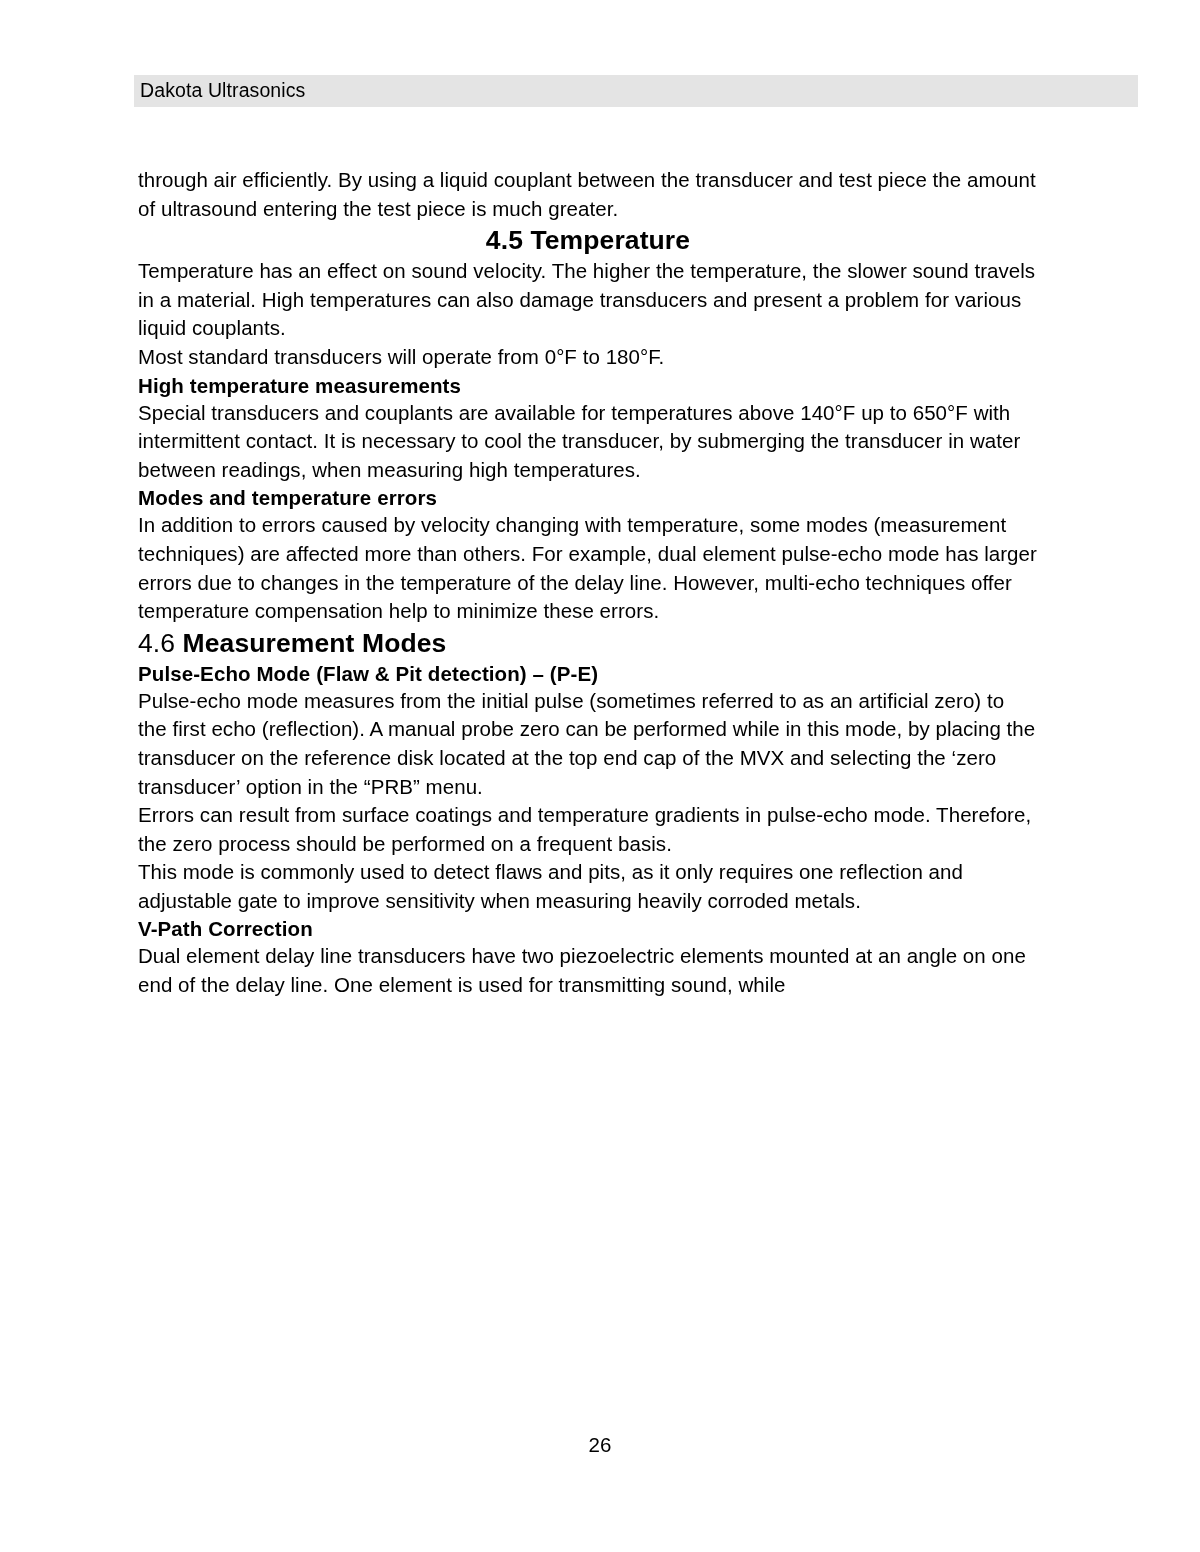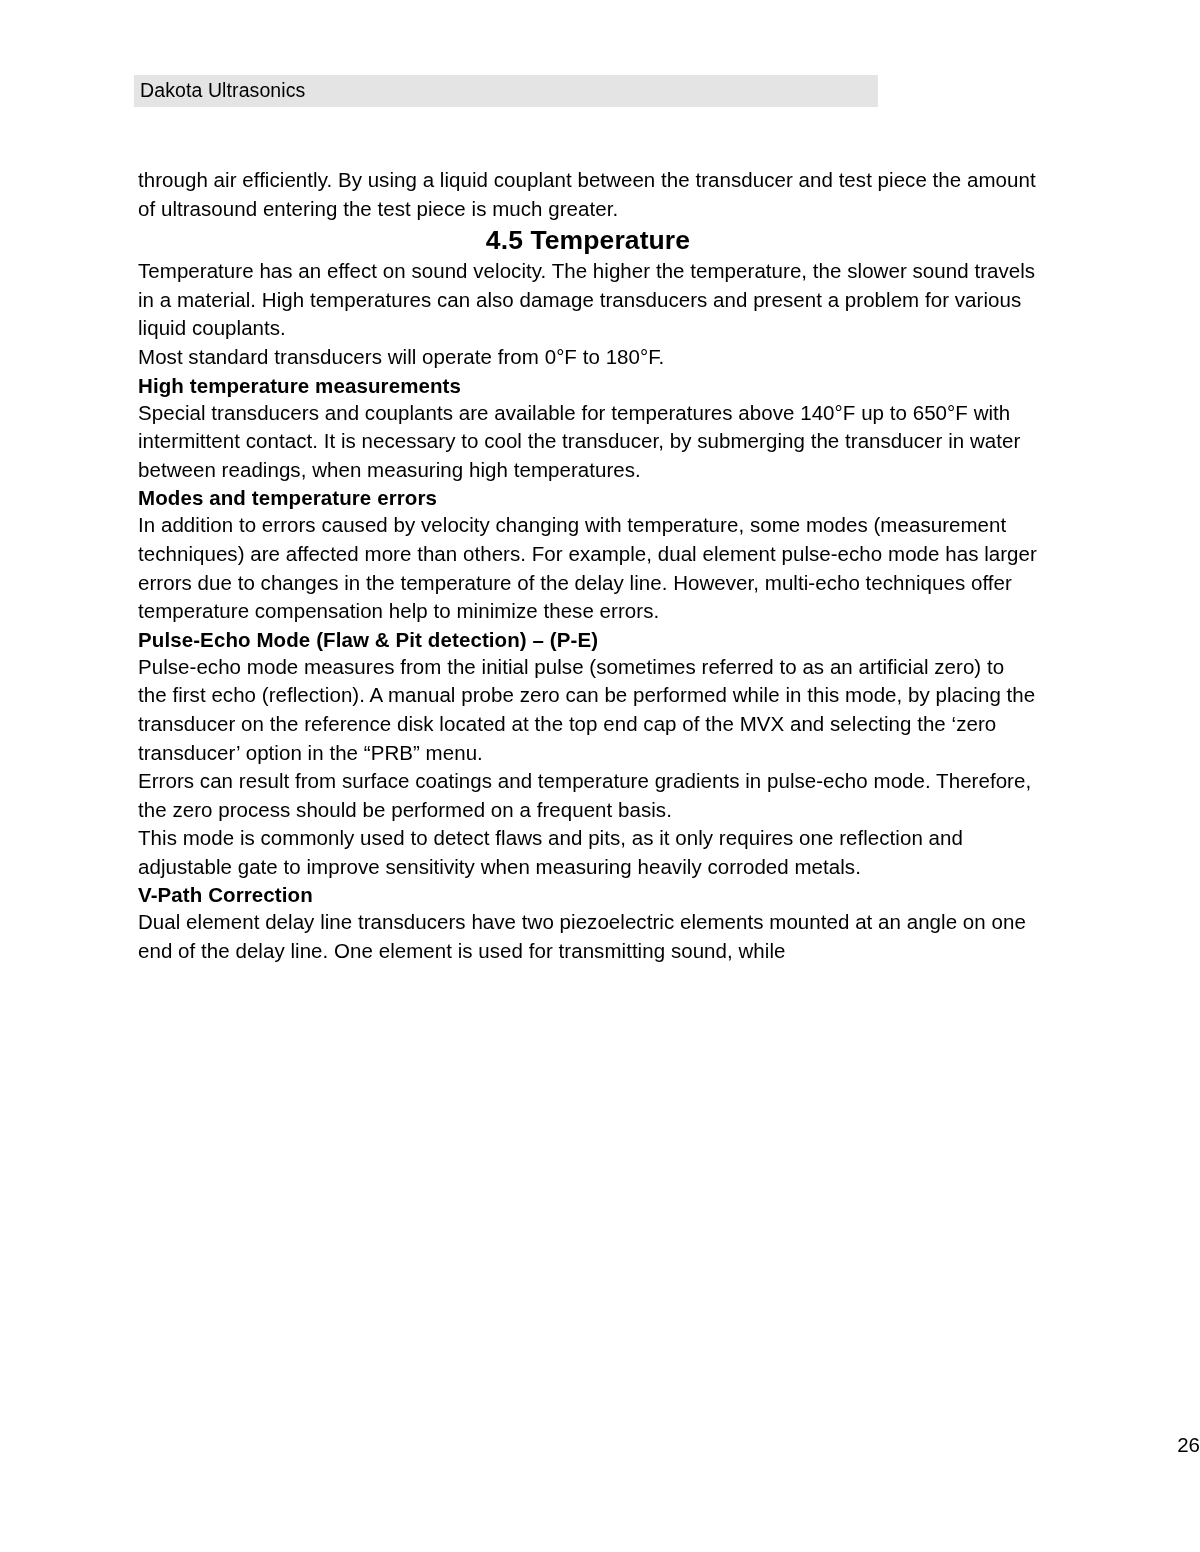--- a/index.html
+++ b/index.html
@@ -20,21 +20,21 @@
     width: 1200px;
     height: 1552px;
     box-sizing: border-box;
   }
 
   
   .header-band {
     position: absolute;
     left: 134px;
     top: 75px;
-    width: 744px;
+    width: 1004px;
     height: 32px;
     background: #e4e4e4;
     display: flex;
     align-items: center;
     box-sizing: border-box;
   }
   .header-band .header-text {
     font-size: 19.5px;
     line-height: 1;
     padding-left: 6px;
@@ -83,21 +83,21 @@
   .mt-18 { margin-top: 18px; }
   .mt-16 { margin-top: 16px; }
   .mt-14 { margin-top: 14px; }
 
   
   .page-number {
     position: absolute;
     left: 0;
     top: 1432px;
     width: 1200px;
-    text-align: right;
+    text-align: center;
     font-size: 20.5px;
     line-height: 26px;
   }
 </style>
 </head>
 <body>
 
 <div class="page">
 
   <div class="header-band">
@@ -117,20 +117,23 @@
     <p class="body-text mt-18">Most standard transducers will operate from 0°F to 180°F.</p>
 
     <h2 class="sub-head mt-26">High temperature measurements</h2>
 
     <p class="body-text mt-18">Special transducers and couplants are available for temperatures above 140°F up to 650°F with intermittent contact.  It is necessary to cool the transducer, by submerging the transducer in water between readings, when measuring high temperatures.</p>
 
     <h2 class="sub-head mt-26">Modes and temperature errors</h2>
 
     <p class="body-text mt-18">In addition to errors caused by velocity changing with temperature, some modes (measurement techniques) are affected more than others.  For example, dual element pulse-echo mode has larger errors due to changes in the temperature of the delay line.  However, multi-echo techniques offer temperature compensation help to minimize these errors.</p>
 
+    <h1 class="section-title mt-28">
+      <span class="num-regular">4.6</span><span>&nbsp;</span><span>Measurement Modes</span>
+    </h1>
 
 
     <h2 class="sub-head mt-26">Pulse-Echo Mode (Flaw &amp; Pit detection) – (P-E)</h2>
 
     <p class="body-text mt-18">Pulse-echo mode measures from the initial pulse (sometimes referred to as an artificial zero) to the first echo (reflection).  A manual probe zero can be performed while in this mode, by placing the transducer on the reference disk located at the top end cap of the MVX and selecting the ‘zero transducer’ option in the “PRB” menu.</p>
 
     <p class="body-text mt-16">Errors can result from surface coatings and temperature gradients in pulse-echo mode.  Therefore, the zero process should be performed on a frequent basis.</p>
 
     <p class="body-text mt-16">This mode is commonly used to detect flaws and pits, as it only requires one reflection and adjustable gate to improve sensitivity when measuring heavily corroded metals.</p>
 

